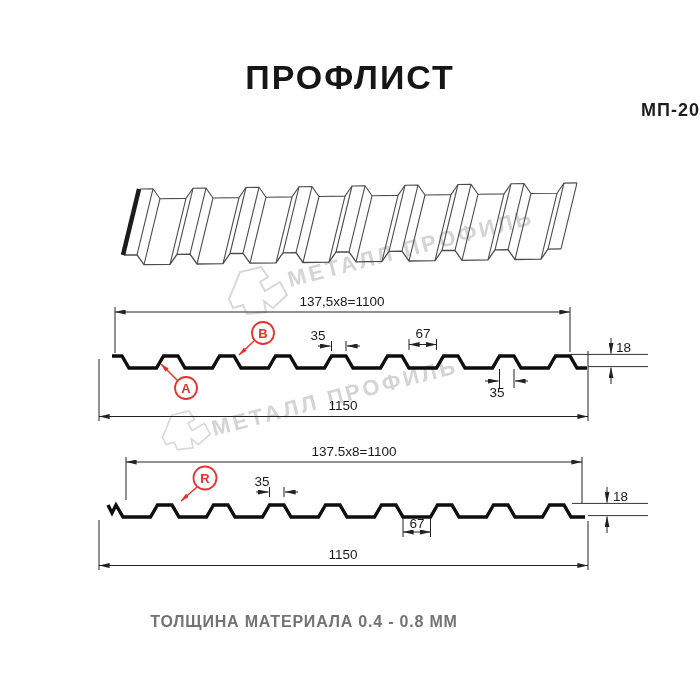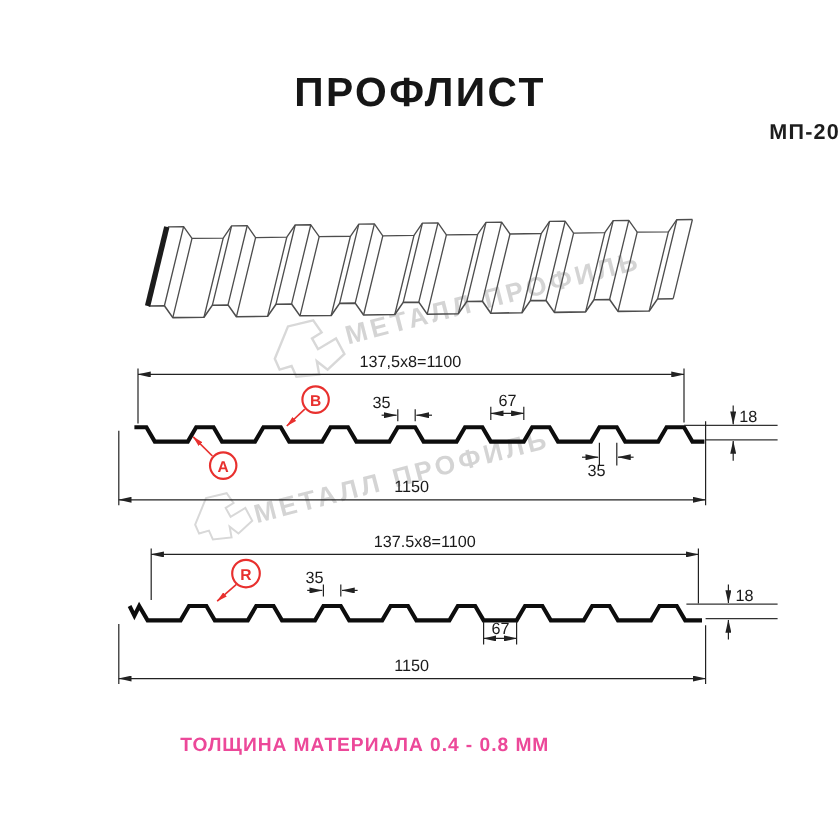--- a/index.html
+++ b/index.html
@@ -3,21 +3,21 @@
 <meta charset="utf-8">
 <style>
   html,body{margin:0;padding:0;background:#ffffff;}
   .page{position:relative;width:700px;height:700px;background:#fff;overflow:hidden;
         font-family:"Liberation Sans",sans-serif;}
   .title{position:absolute;top:58px;left:0;width:700px;text-align:center;
          font-size:34px;font-weight:800;letter-spacing:2px;color:#161616;}
   .subtitle{position:absolute;top:100px;left:0;width:700px;text-align:right;
          font-size:18px;font-weight:600;letter-spacing:1px;color:#1d1d1d;}
   .footer{position:absolute;top:613px;left:0;width:608px;text-align:center;
-         font-size:16px;font-weight:600;letter-spacing:.8px;color:#ec4899;}
+         font-size:16px;font-weight:600;letter-spacing:.8px;color:#737373;}
   svg{position:absolute;left:0;top:0;}
   .dim{stroke:#222;stroke-width:1;fill:none;}
   .ref{stroke:#333;stroke-width:1;fill:none;}
   .profile{stroke:#0d0d0d;stroke-width:3.4;fill:none;stroke-linejoin:miter;}
   .dimtxt{font-family:"Liberation Sans",sans-serif;font-size:13.5px;fill:#1a1a1a;}
   .redln{stroke:#e8302e;stroke-width:1.4;fill:none;}
   .redcirc{stroke:#e8302e;stroke-width:1.8;fill:none;}
   .redtxt{font-family:"Liberation Sans",sans-serif;font-size:13px;fill:#e8302e;font-weight:600;}
   .wmtxt{font-family:"Liberation Sans",sans-serif;font-size:22px;font-weight:700;
          letter-spacing:3px;fill:#d0d0d0;}

